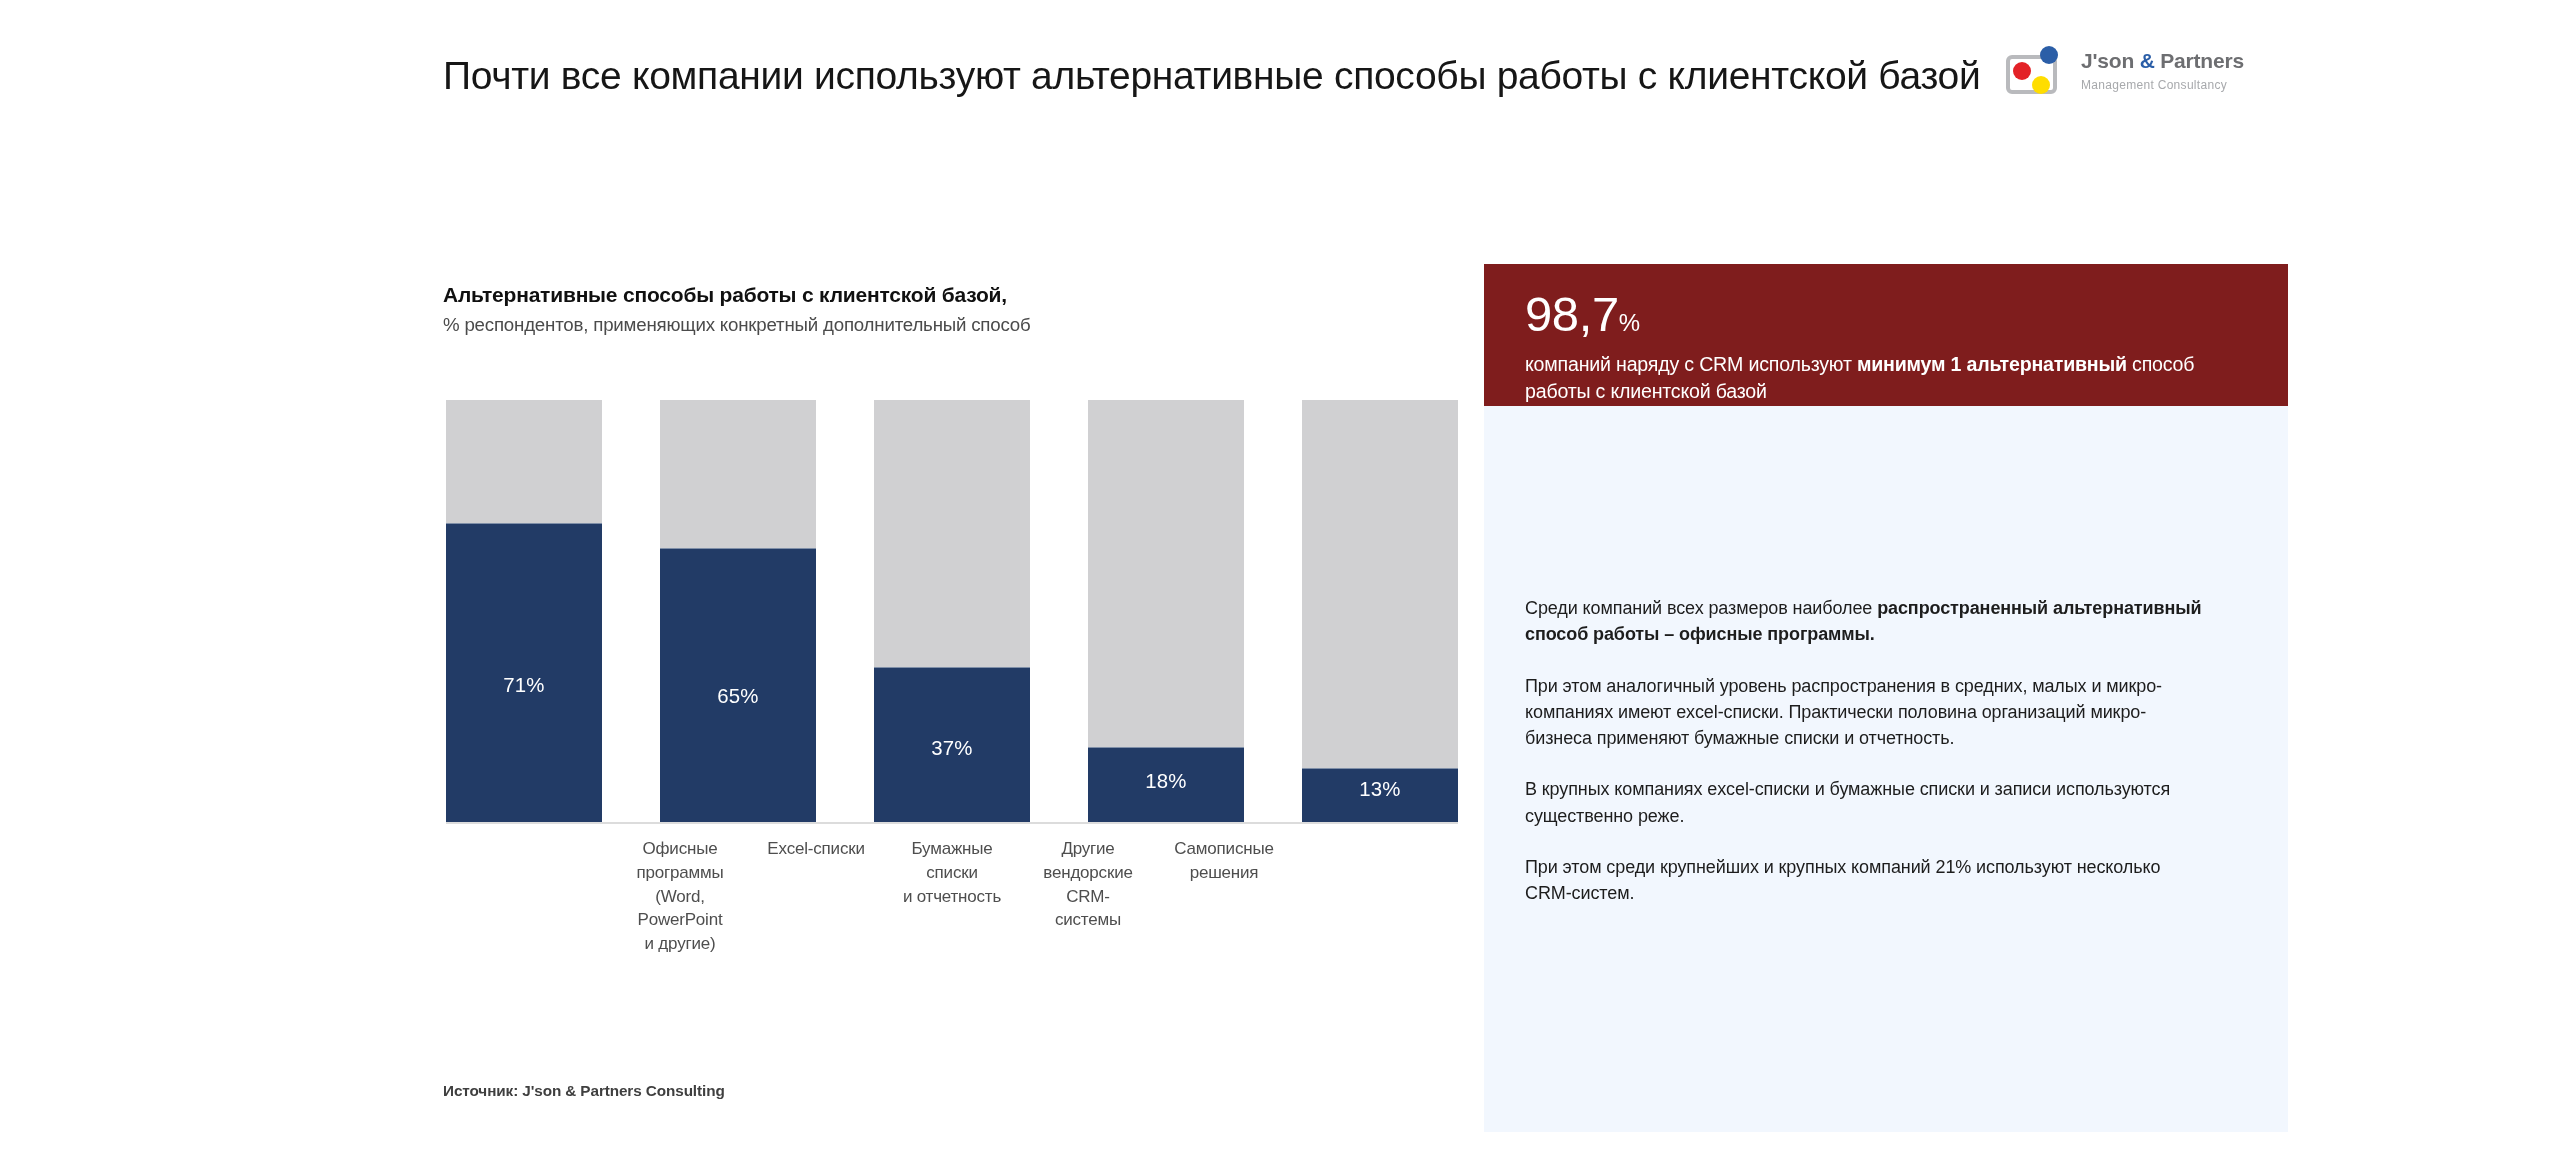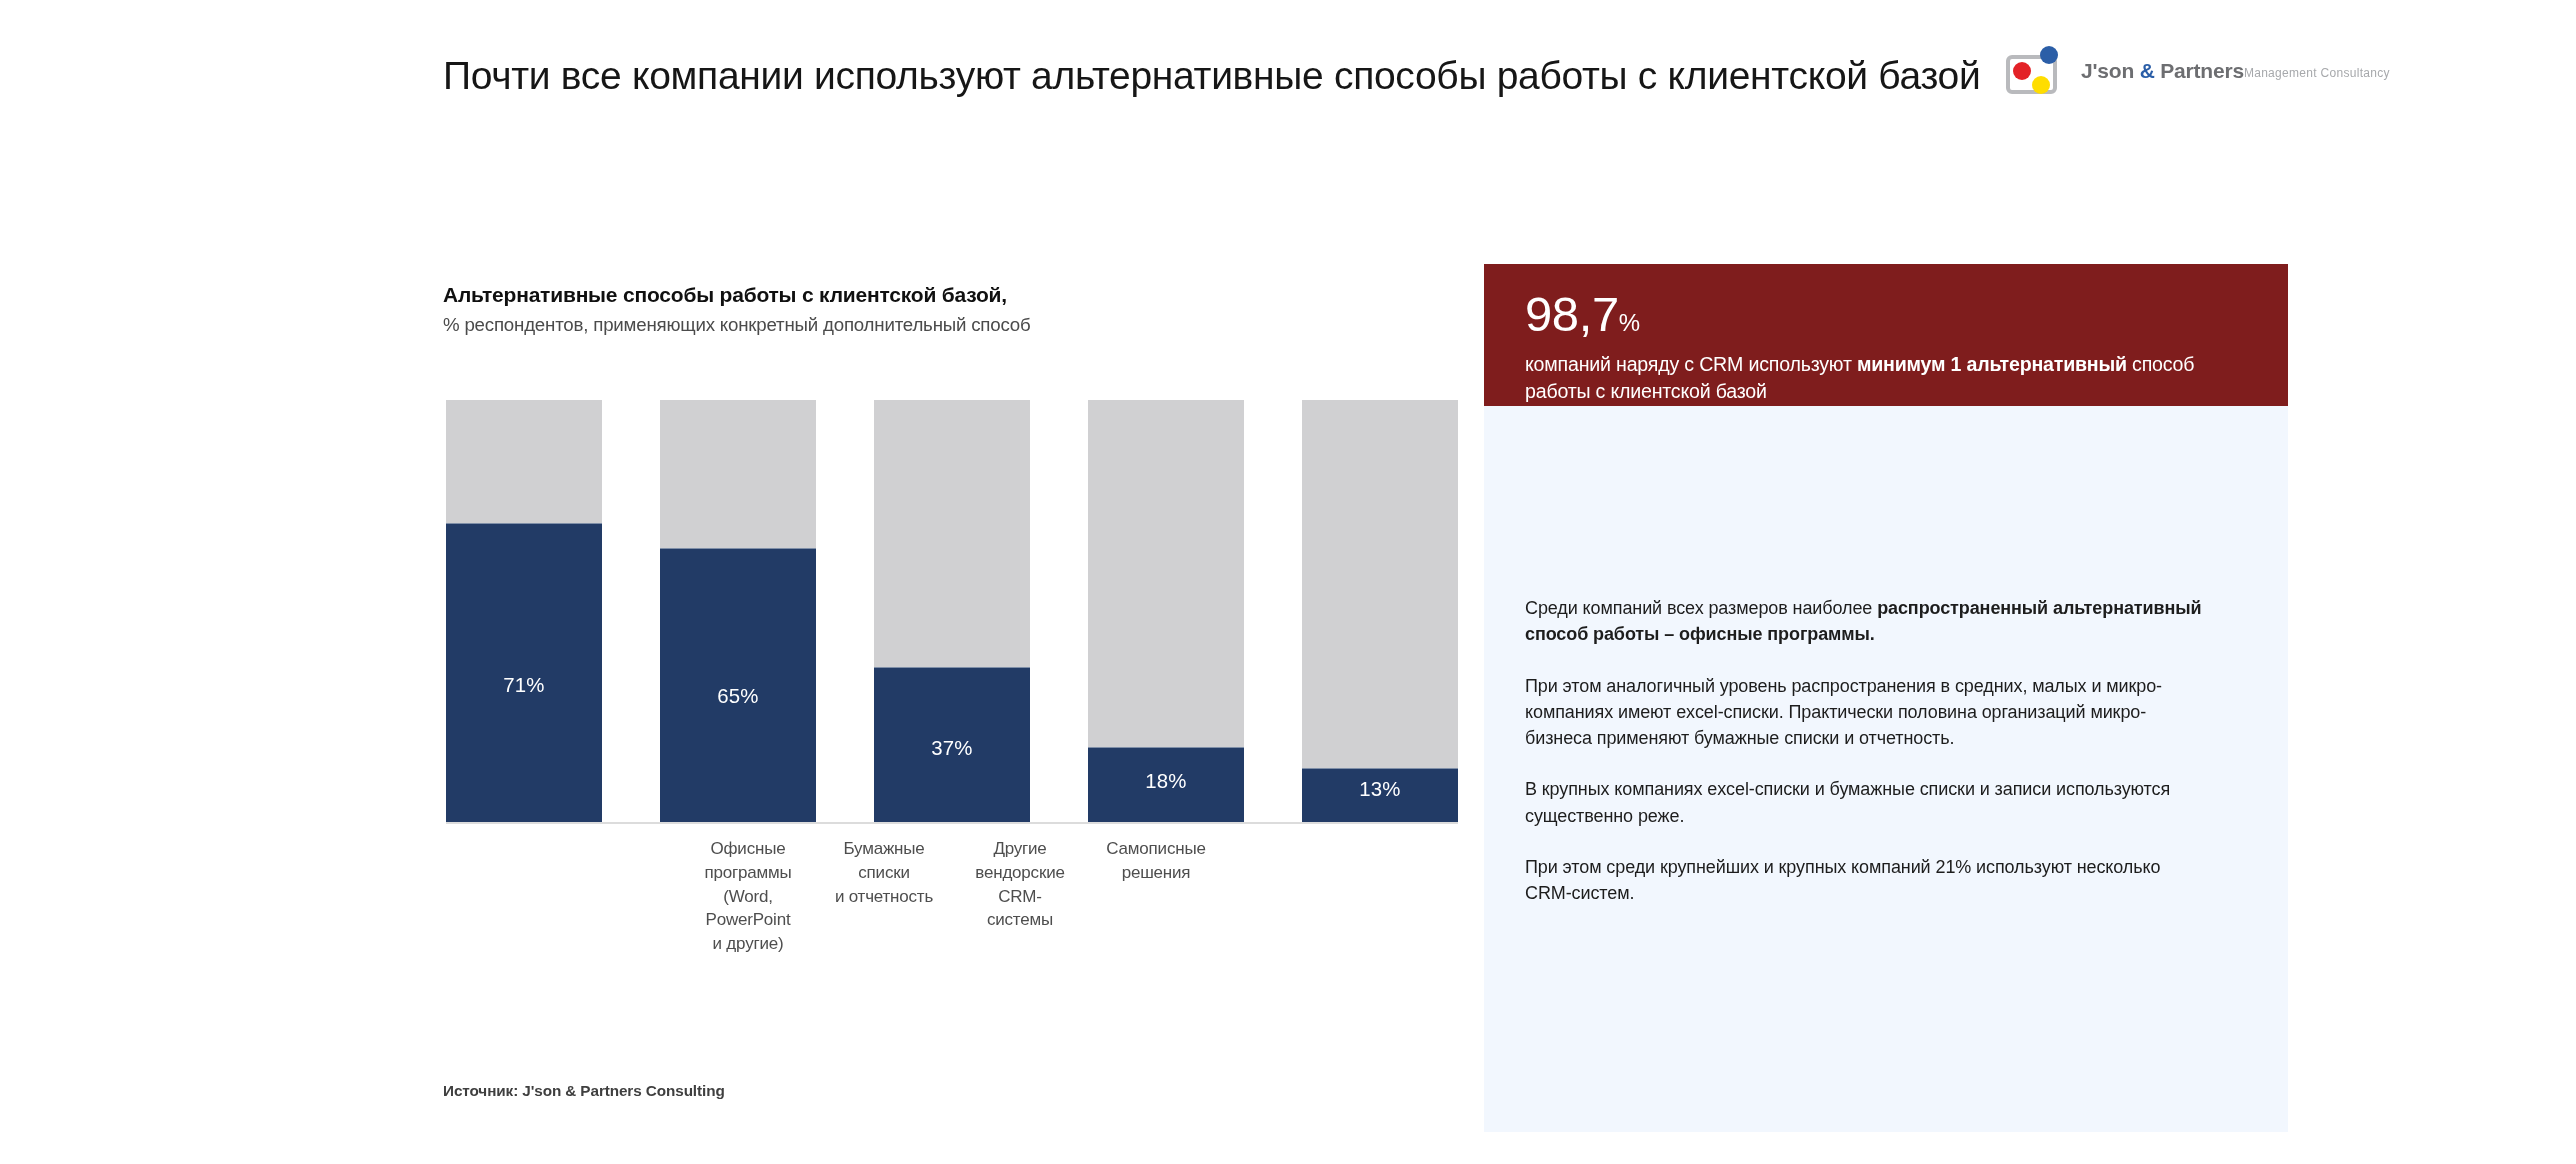--- a/index.html
+++ b/index.html
@@ -17,21 +17,21 @@
   
   .logo { position:absolute; left:2003px; top:36px; width:255px; height:70px;
           display:flex; align-items:center; gap:12px; }
   .logo-mark { position:relative; width:66px; height:53px; flex:0 0 66px; }
   .logo-frame { position:absolute; left:3.4px; top:10.2px; width:51px; height:39px;
                 border:4.3px solid #b9babd; border-radius:6px; }
   .logo-dot { position:absolute; border-radius:50%; }
   .dot-red    { left:10.2px; top:17px;  width:18px; height:18px; background:#e32227; }
   .dot-yellow { left:29px; top:31px;  width:18px; height:18px; background:#ffdd00; }
   .dot-blue   { left:37px; top:1.7px;   width:18px; height:18px; background:#2b5ea7; }
-  .logo-text { display:flex; justify-content:center; }
+  .logo-text { display:flex; flex-direction:column; justify-content:center; }
   .logo-name { font-size:21px; font-weight:bold; color:#6d6e71; letter-spacing:-0.2px;
                white-space:nowrap; line-height:1.05; }
   .logo-name .amp { color:#2b5ea7; }
   .logo-sub { font-size:12px; color:#a7a9ac; letter-spacing:0.3px; white-space:nowrap;
               margin-top:6px; }
 
   
   .headline { position:absolute; left:443px; top:51px; width:1743px;
               font-size:39px; font-weight:300; color:#161616;
               line-height:1.27; letter-spacing:-0.3px; }
@@ -144,20 +144,23 @@
   </div>
   <div class="axis-line"></div>
   <div class="cats" id="cats">
       <div class="cat">
         <div>Офисные</div>
         <div>программы</div>
         <div>(Word, PowerPoint</div>
         <div>и другие)</div>
       </div>
       <div class="cat">
+        <div>Excel-списки</div>
+      </div>
+      <div class="cat">
         <div>Бумажные списки</div>
         <div>и отчетность</div>
       </div>
       <div class="cat">
         <div>Другие</div>
         <div>вендорские CRM-</div>
         <div>системы</div>
       </div>
       <div class="cat">
         <div>Самописные</div>

